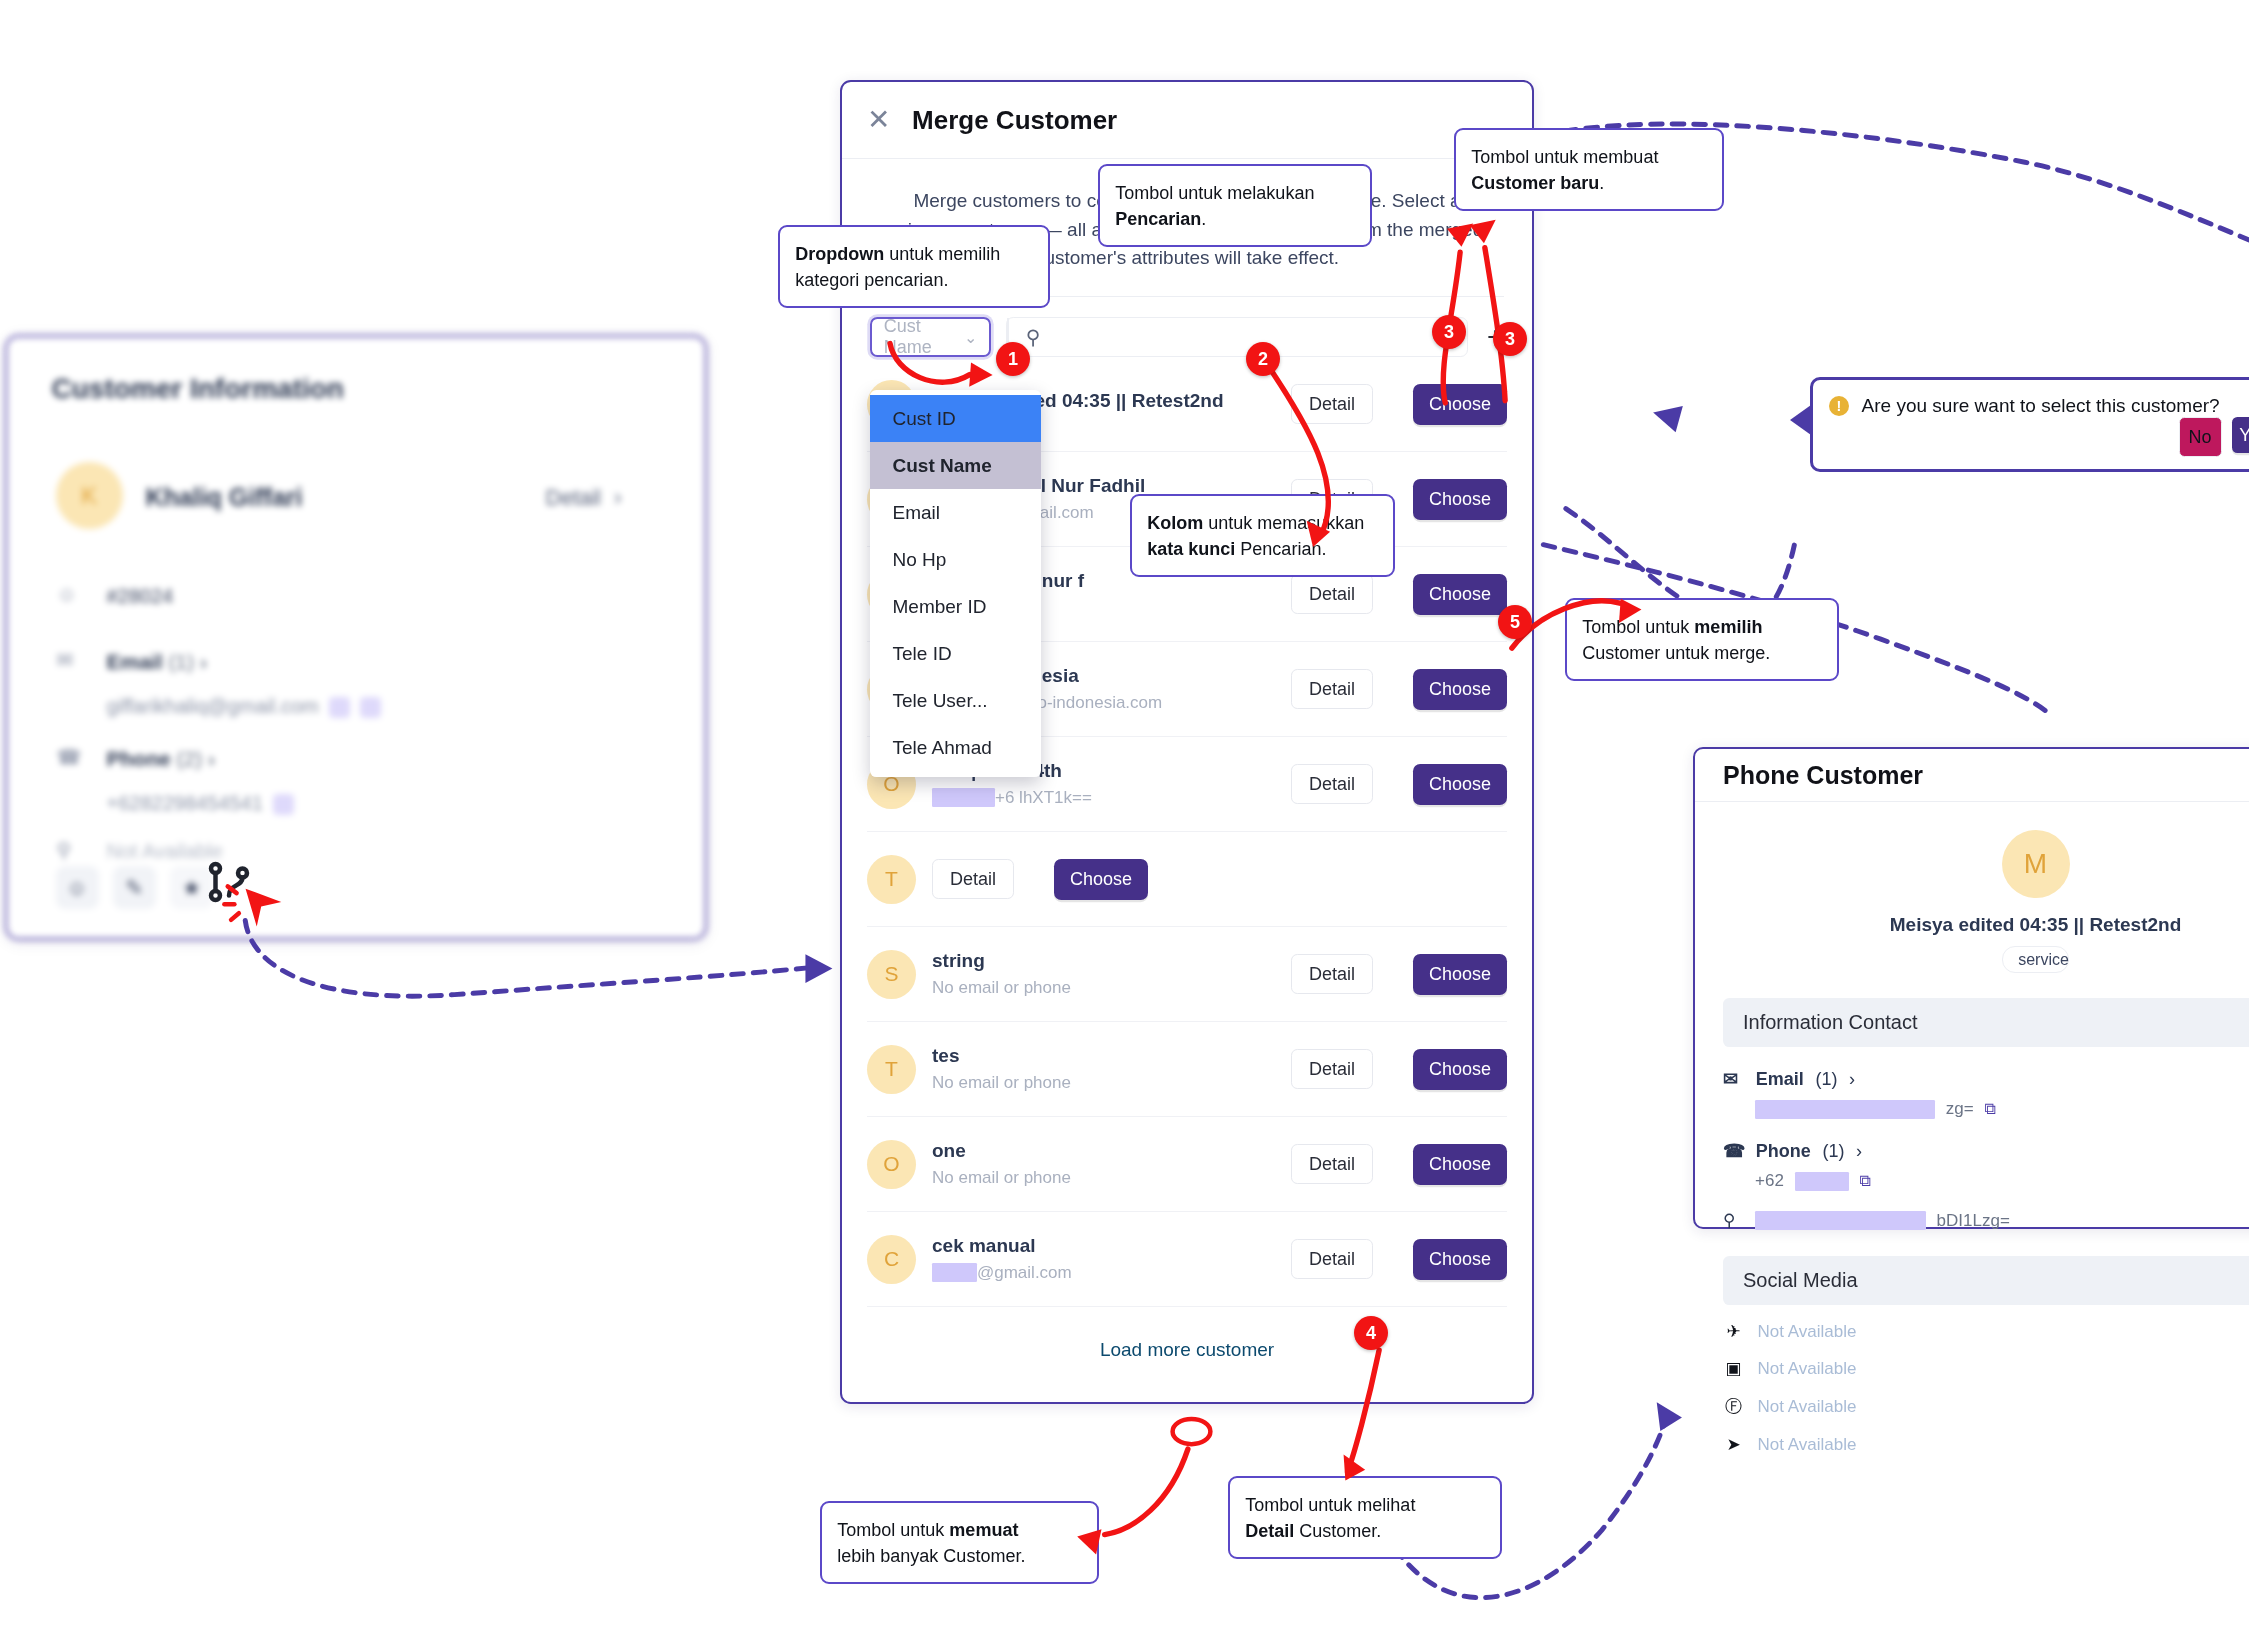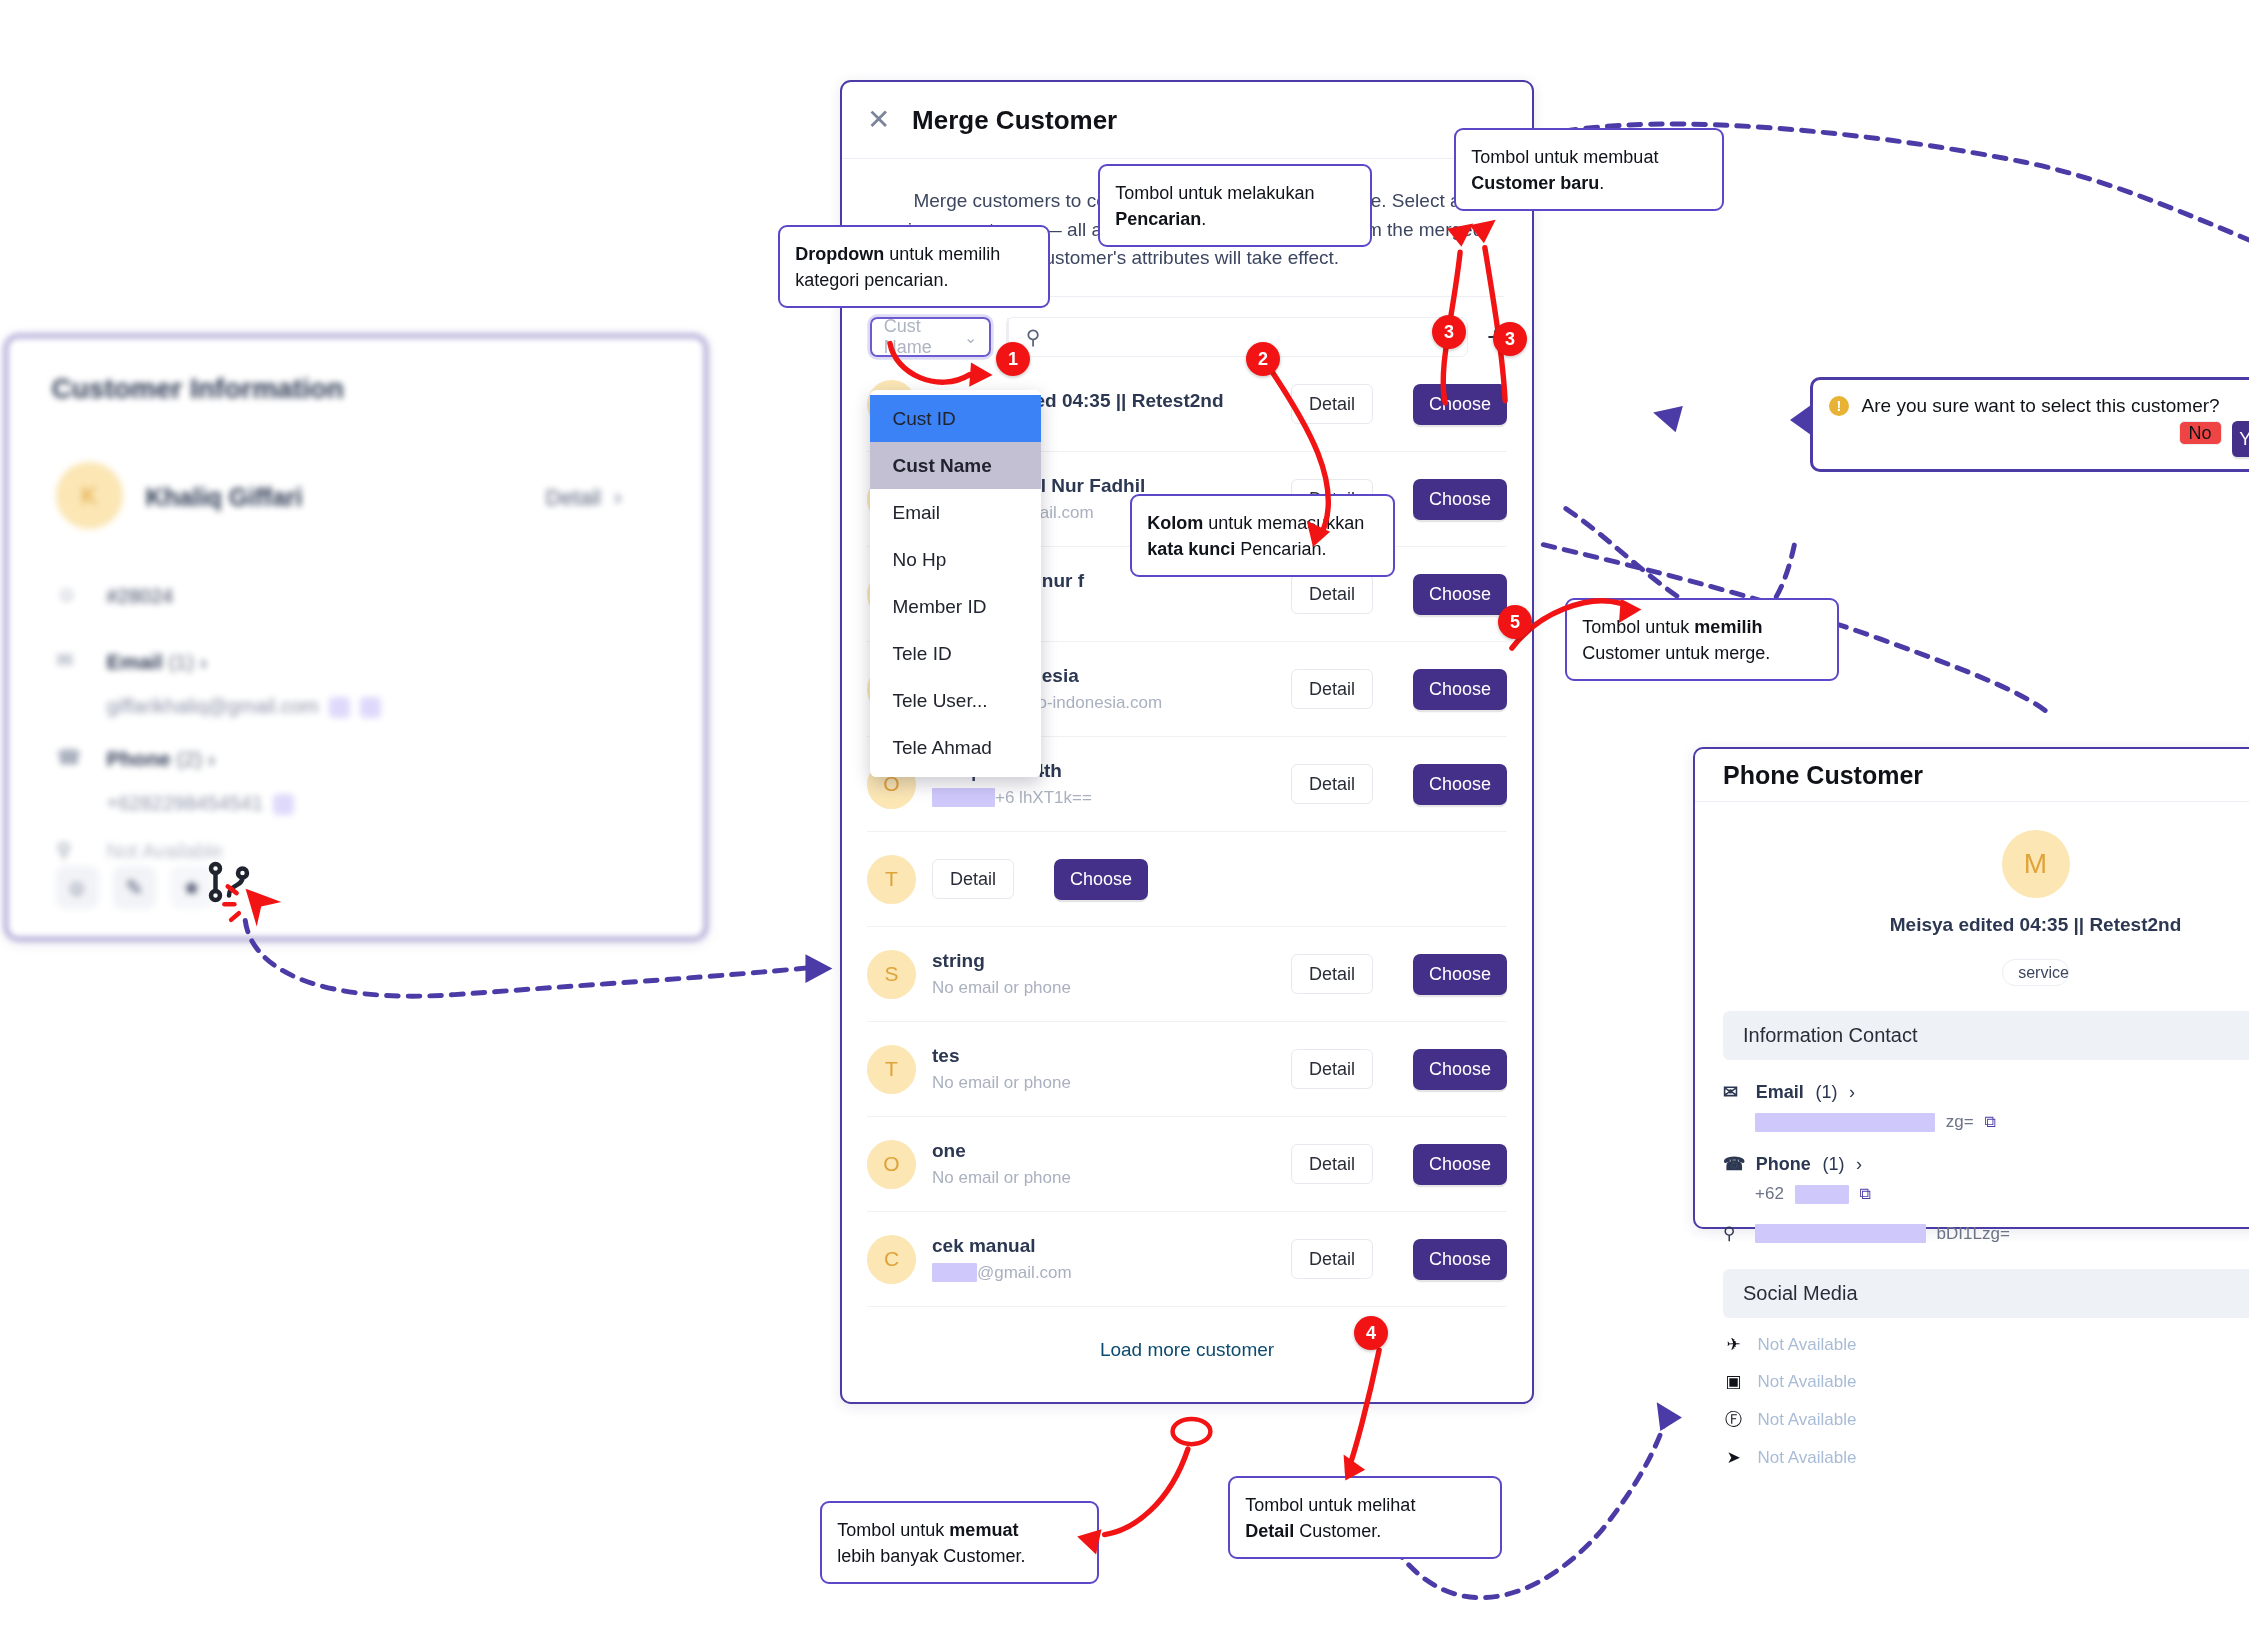--- a/index.html
+++ b/index.html
@@ -162,21 +162,21 @@
     border-bottom:1.3px solid #eceef3; position:relative;
   }
   #detail .d-title{ font-size:25px; font-weight:700; color:#111218; }
   #detail .d-av{
     margin:28px auto 0; width:68px; height:68px; border-radius:50%;
     background:#fbe6b4; color:#e0a33a; font-size:28px;
     display:flex; align-items:center; justify-content:center;
   }
   #detail .d-name{ text-align:center; font-size:19px; font-weight:700; color:#2c3852; margin-top:16px; }
   #detail .d-tag{
-    margin:23px auto 0; width:67px; height:27px; border:1.8px solid #eceef3; border-radius:13px;
+    margin:10px auto 0; width:67px; height:27px; border:1.8px solid #eceef3; border-radius:13px;
     font-size:16px; color:#3c4660; display:flex; align-items:center; justify-content:center;padding-left:16px;
   }
   .sec-bar{
     margin:25px 28px 0; height:49px; background:#eef1f6; border-radius:6.3px;
     display:flex; align-items:center; justify-content:space-between; padding:0 20px;
     font-size:20px; color:#2a2d38;
   }
   .kv{ padding:0 28px; }
   .kv .lbl{ display:flex; align-items:center; gap:11.7px; font-size:18px; font-weight:700;
       color:#2c3852; margin-top:21px; }
@@ -196,21 +196,21 @@
   #confirm .c-txt{
     display:flex; align-items:center; gap:12.6px; padding:15.3px 0 0 16px;
     font-size:19px; color:#10131a;
   }
   #confirm .warn{
     width:20px; height:20px; border-radius:50%; background:#e8b235; color:#fff;
     font-size:14.4px; font-weight:700; display:flex; align-items:center; justify-content:center;
   }
   #confirm .c-btns{ position:absolute; right:13.5px; bottom:11.7px; display:flex; gap:10px; }
   #confirm .no{
-    width:43px; height:24px; border:1.8px solid #eceef3; border-radius:5.4px; background:#ef4444;
+    width:43px; height:40px; border:1.8px solid #eceef3; border-radius:5.4px; background:#be185d;
     font-size:18px; color:#10131a; display:flex; align-items:center; justify-content:center;
   }
   #confirm .yes{
     width:45px; height:36px; border-radius:5.4px; background:#453089; color:#fff;
     font-size:18px; display:flex; align-items:center; justify-content:center;
     box-shadow:0 2.2px 0 rgba(0,0,0,.10);
   }
   #confirm .tail{
     position:absolute; left:-23.4px; top:25px; width:0; height:0;
     border-top:15.3px solid transparent; border-bottom:15.3px solid transparent;

